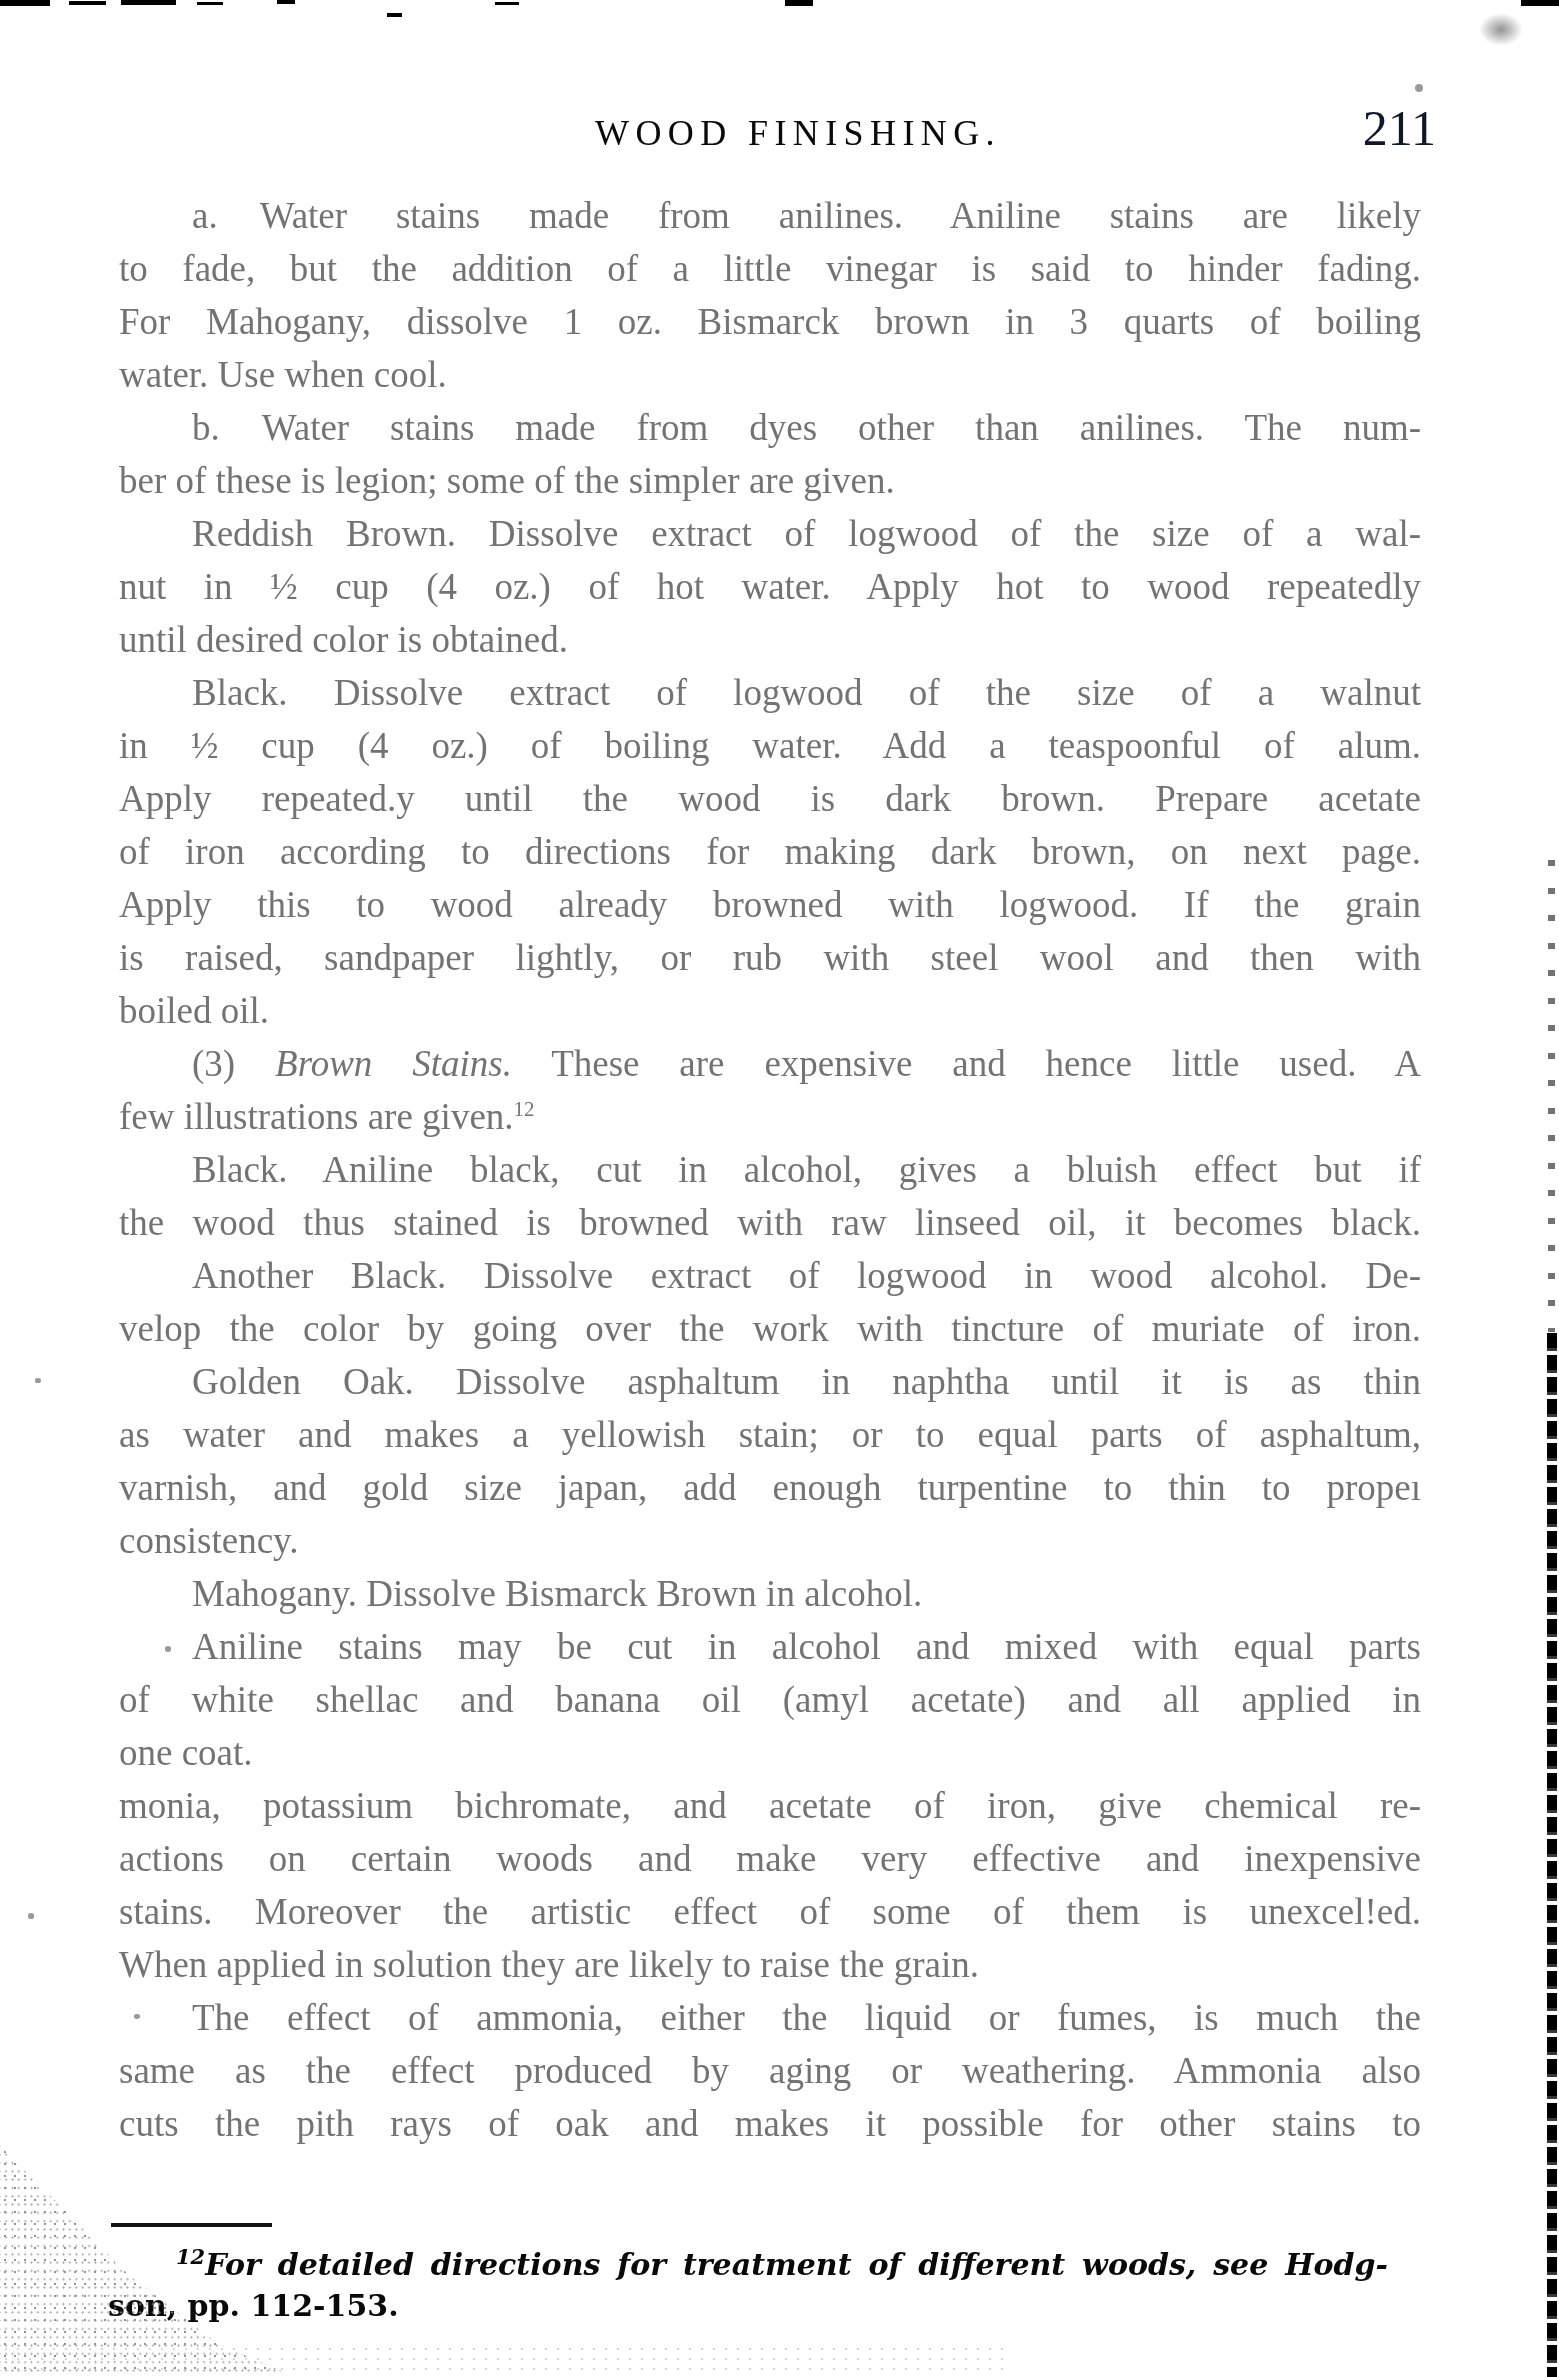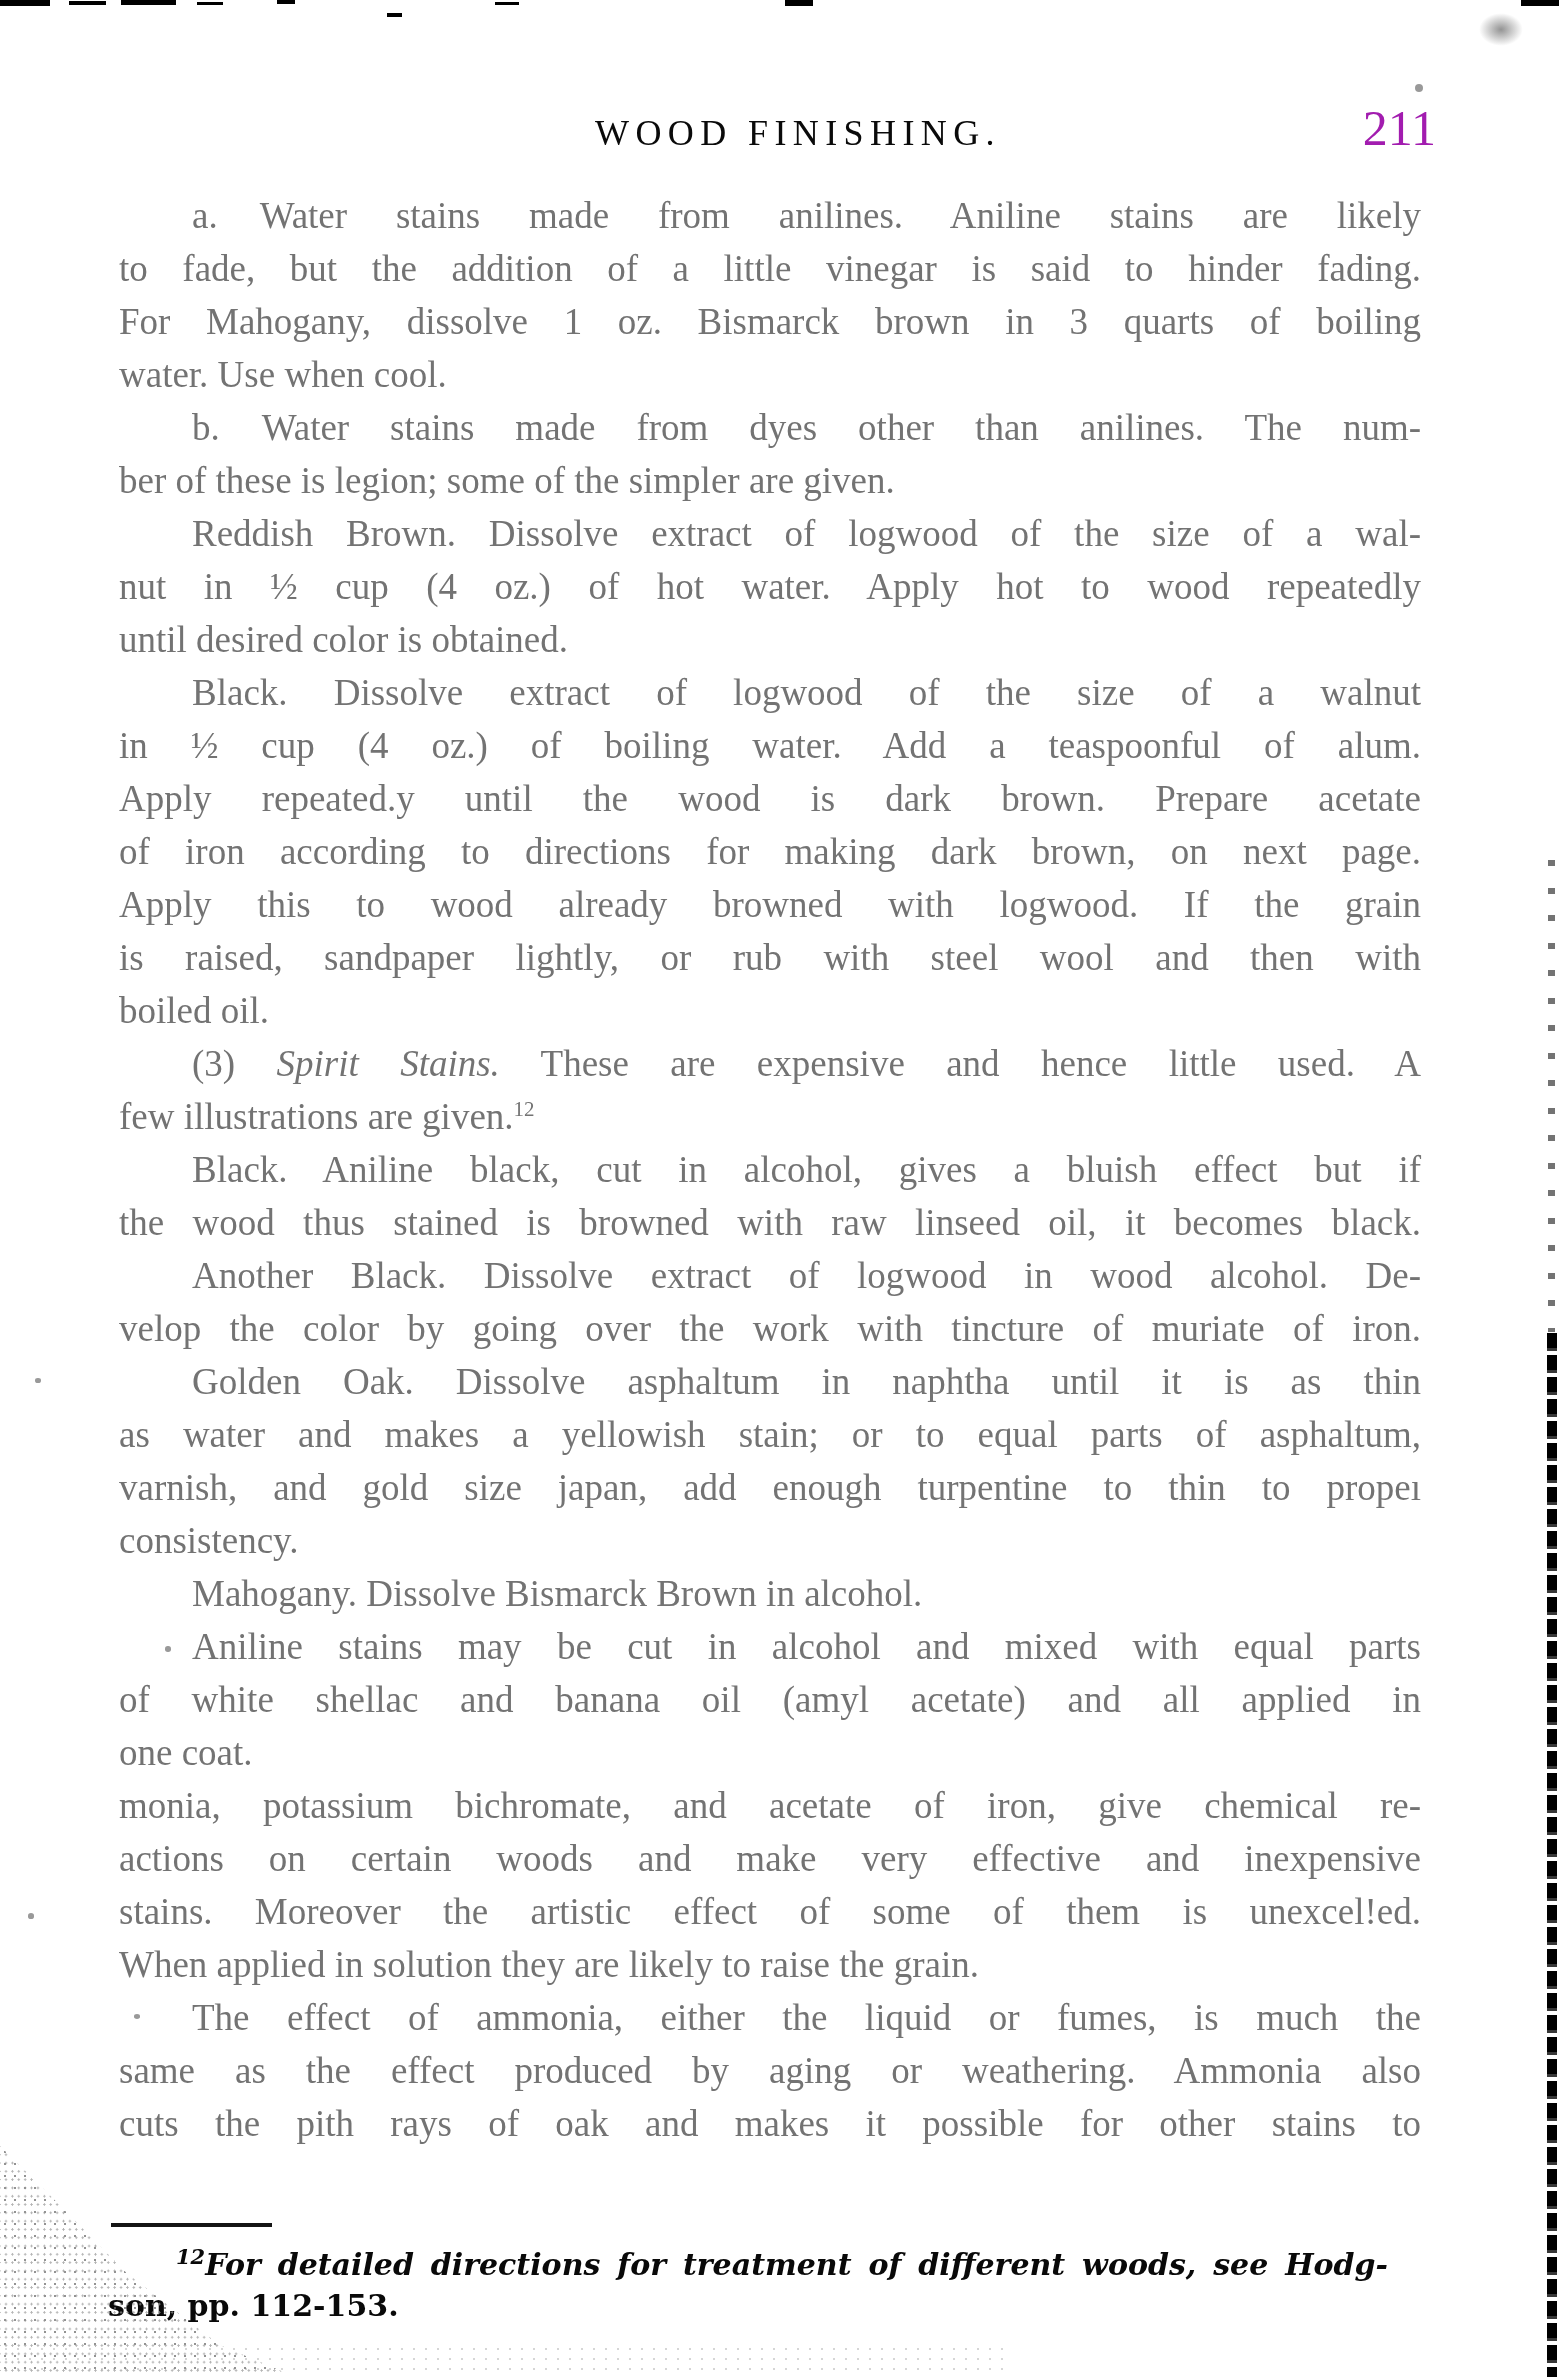--- a/index.html
+++ b/index.html
@@ -7,21 +7,21 @@
     position:relative;width:1559px;height:2377px;background:#ffffff;
     overflow:hidden;color:#070707;
     font-family:"Liberation Serif","DejaVu Serif",serif;
   }
   
   .header-title{
     position:absolute;top:112px;left:147px;width:1302px;text-align:center;
     font-size:36px;letter-spacing:6.4px;color:#0a0a0a;
   }
   .page-number{
-    position:absolute;top:99px;right:123px;font-size:50px;color:#a21caf;
+    position:absolute;top:99px;right:123px;font-size:50px;color:#0f172a;
   }
   
   .body-text{
     position:absolute;top:189px;left:119px;width:1302px;
     font-size:37px;color:#737373;
   }
   .line{height:53px;line-height:53px;text-align:left;}
   .line.j{text-align:justify;text-align-last:justify;}
   .line.ind{text-indent:73px;}
   .it{font-style:italic;}
@@ -73,21 +73,21 @@
       <div class="line j ind"><span>Reddish Brown. Dissolve extract of logwood of the size of a wal-</span></div>
       <div class="line j"><span>nut in ½ cup (4 oz.) of hot water. Apply hot to wood repeatedly</span></div>
       <div class="line"><span>until desired color is obtained.</span></div>
       <div class="line j ind"><span>Black. Dissolve extract of logwood of the size of a walnut</span></div>
       <div class="line j"><span>in ½ cup (4 oz.) of boiling water. Add a teaspoonful of alum.</span></div>
       <div class="line j"><span>Apply repeated.y until the wood is dark brown. Prepare acetate</span></div>
       <div class="line j"><span>of iron according to directions for making dark brown, on next page.</span></div>
       <div class="line j"><span>Apply this to wood already browned with logwood. If the grain</span></div>
       <div class="line j"><span>is raised, sandpaper lightly, or rub with steel wool and then with</span></div>
       <div class="line"><span>boiled oil.</span></div>
-      <div class="line j ind"><span>(3) </span><span class="it">Spirit Stains.</span><span> These are expensive and hence little used. A</span></div>
+      <div class="line j ind"><span>(3) </span><span class="it">Brown Stains.</span><span> These are expensive and hence little used. A</span></div>
       <div class="line"><span>few illustrations are given.</span><span class="sup">12</span></div>
       <div class="line j ind"><span>Black. Aniline black, cut in alcohol, gives a bluish effect but if</span></div>
       <div class="line j"><span>the wood thus stained is browned with raw linseed oil, it becomes black.</span></div>
       <div class="line j ind"><span>Another Black. Dissolve extract of logwood in wood alcohol. De-</span></div>
       <div class="line j"><span>velop the color by going over the work with tincture of muriate of iron.</span></div>
       <div class="line j ind"><span>Golden Oak. Dissolve asphaltum in naphtha until it is as thin</span></div>
       <div class="line j"><span>as water and makes a yellowish stain; or to equal parts of asphaltum,</span></div>
       <div class="line j"><span>varnish, and gold size japan, add enough turpentine to thin to propeı</span></div>
       <div class="line"><span>consistency.</span></div>
       <div class="line ind"><span>Mahogany. Dissolve Bismarck Brown in alcohol.</span></div>

